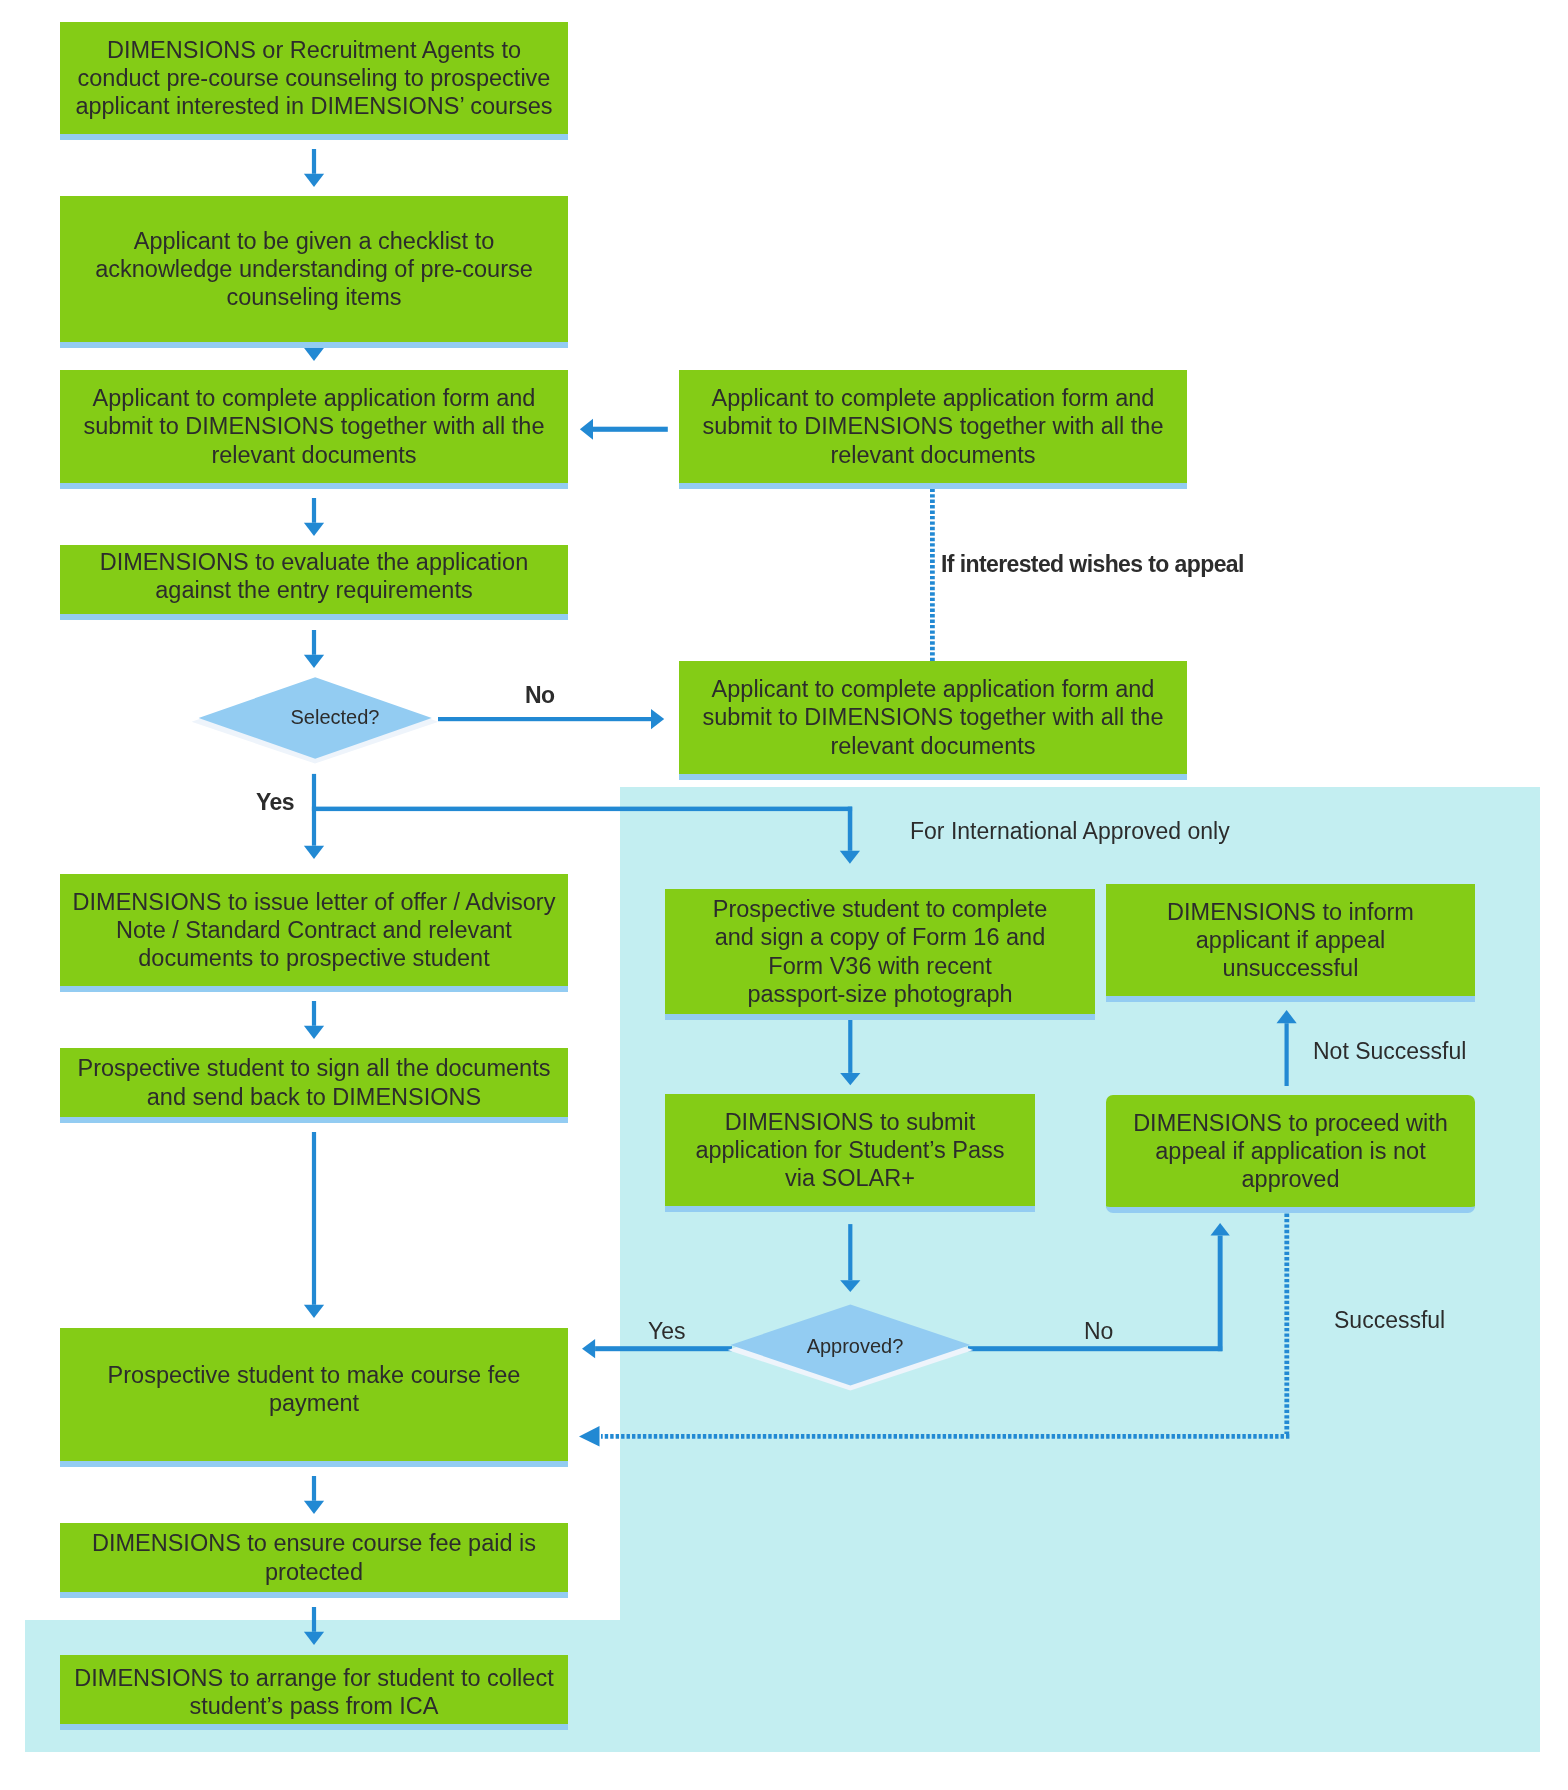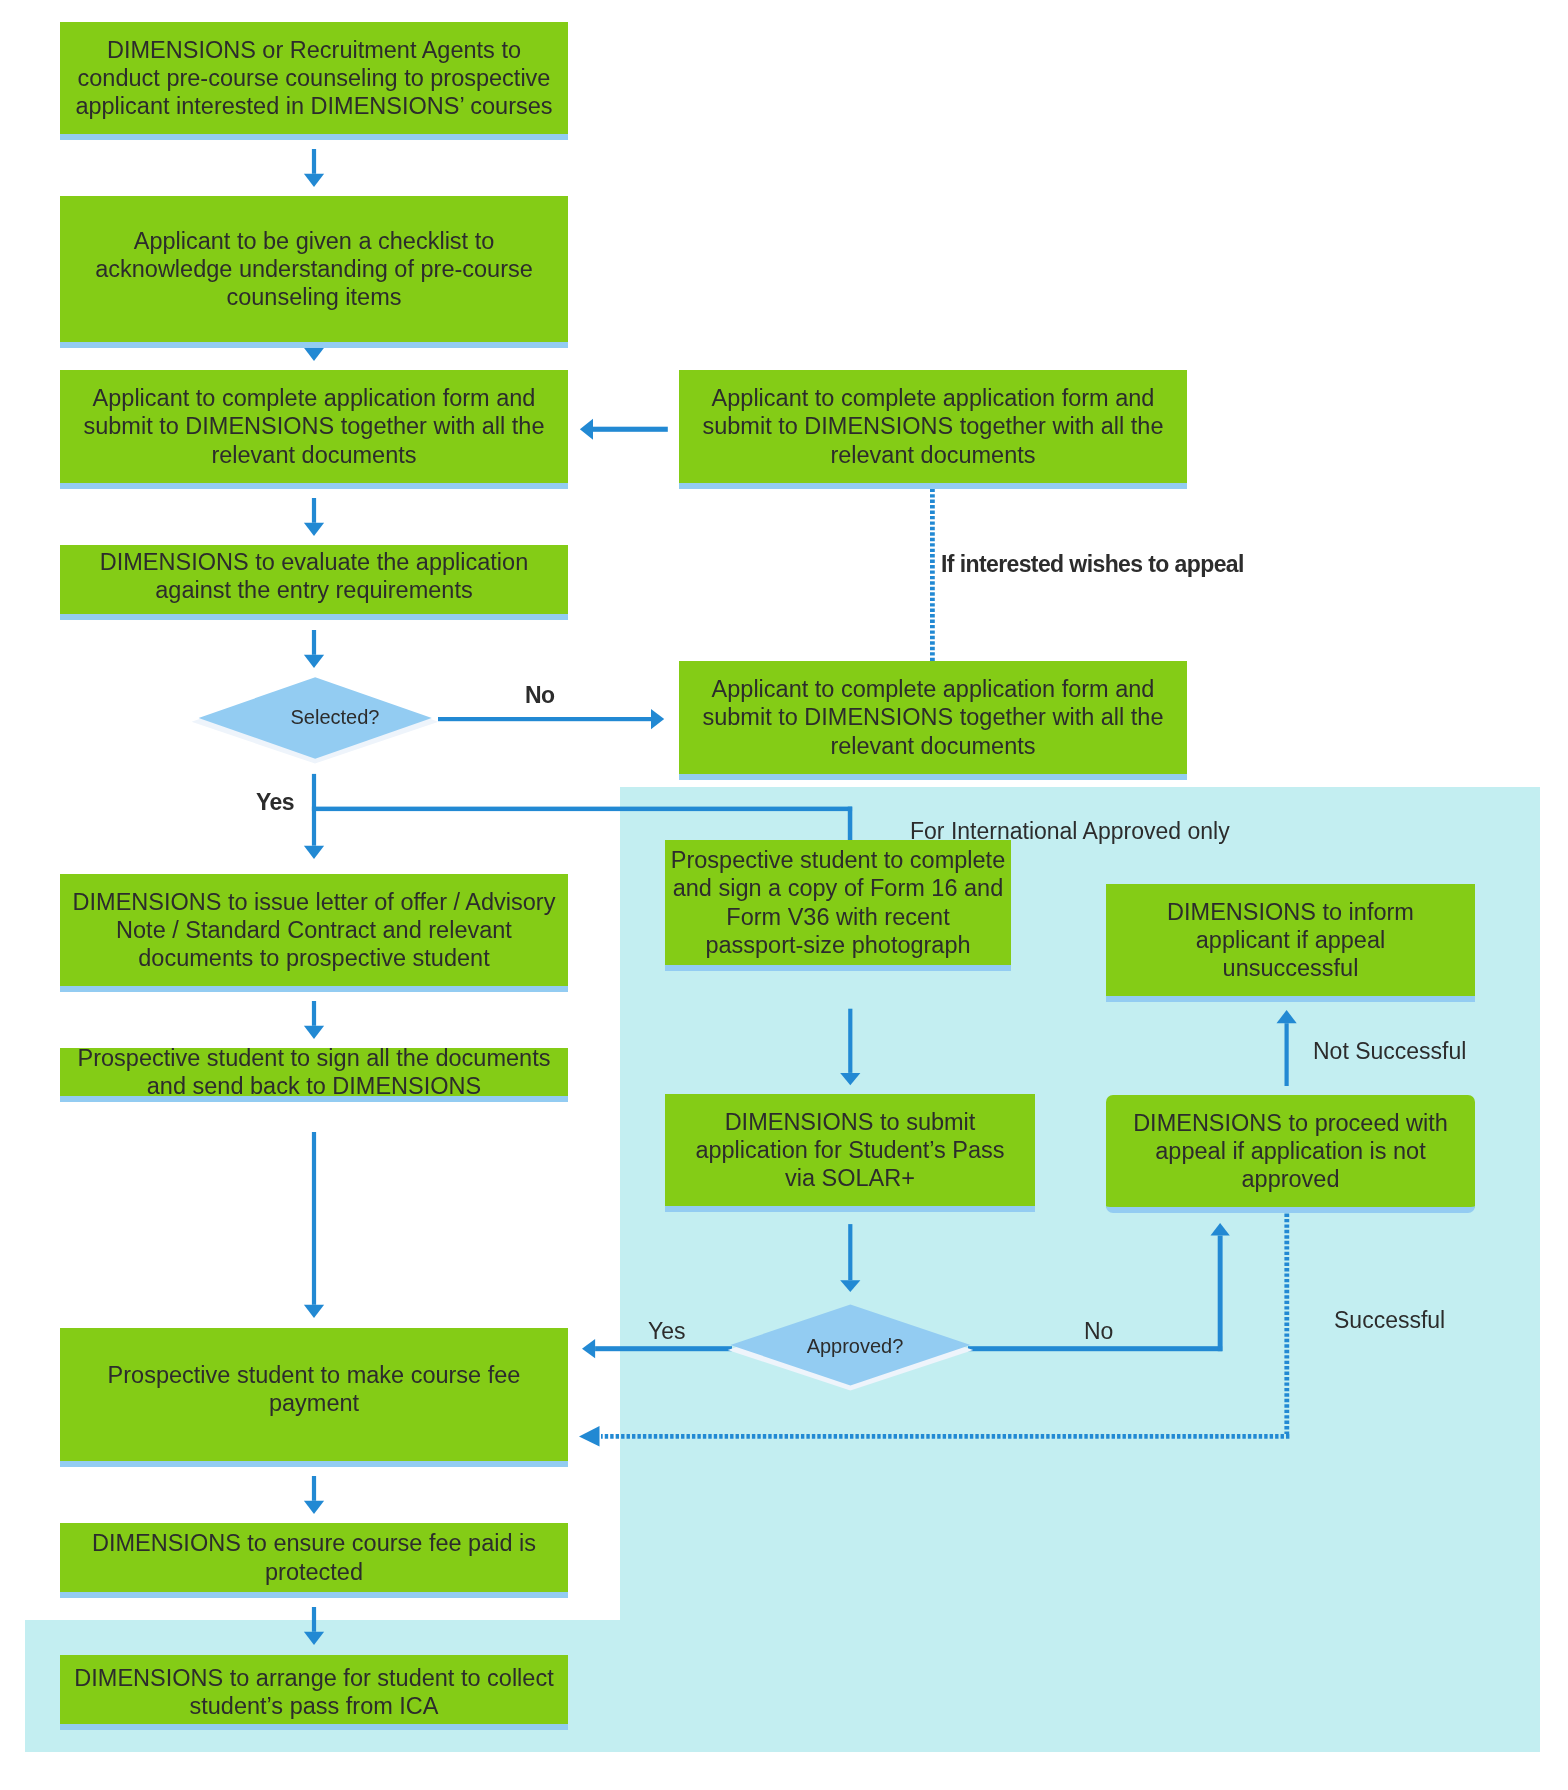--- a/index.html
+++ b/index.html
@@ -111,37 +111,37 @@
     </div>
 
   <div class="pbox" style="left:679px;top:661px;width:508px;height:119px;">
     <span>Applicant to complete application form and<br>submit to DIMENSIONS together with all the<br>relevant documents</span>
     </div>
 
   <div class="pbox" style="left:60px;top:874px;width:508px;height:118px;">
     <span>DIMENSIONS to issue letter of offer / Advisory<br>Note / Standard Contract and relevant<br>documents to prospective student</span>
     </div>
 
-  <div class="pbox" style="left:60px;top:1048px;width:508px;height:54px;">
+  <div class="pbox" style="left:60px;top:1048px;width:508px;height:75px;">
     <span>Prospective student to sign all the documents<br>and send back to DIMENSIONS</span>
     </div>
 
   <div class="pbox" style="left:60px;top:1328px;width:508px;height:139px;padding-bottom:11px;">
     <span>Prospective student to make course fee<br>payment</span>
     </div>
 
   <div class="pbox" style="left:60px;top:1523px;width:508px;height:75px;">
     <span>DIMENSIONS to ensure course fee paid is<br>protected</span>
     </div>
 
   <div class="pbox" style="left:60px;top:1655px;width:508px;height:75px;padding-top:5px;">
     <span>DIMENSIONS to arrange for student to collect<br>student’s pass from ICA</span>
     </div>
 
-  <div class="pbox" style="left:665px;top:840px;width:346px;height:131px;justify-content:center;">
+  <div class="pbox" style="left:665px;top:889px;width:430px;height:131px;justify-content:center;">
     <span>Prospective student to complete<br>and sign a copy of Form 16 and<br>Form V36 with recent<br>passport-size photograph</span>
     </div>
 
   <div class="pbox" style="left:665px;top:1094px;width:370px;height:118px;">
     <span>DIMENSIONS to submit<br>application for Student’s Pass<br>via SOLAR+</span>
     </div>
 
   <div class="pbox" style="left:1106px;top:884px;width:369px;height:118px;">
     <span>DIMENSIONS to inform<br>applicant if appeal<br>unsuccessful</span>
     </div>

